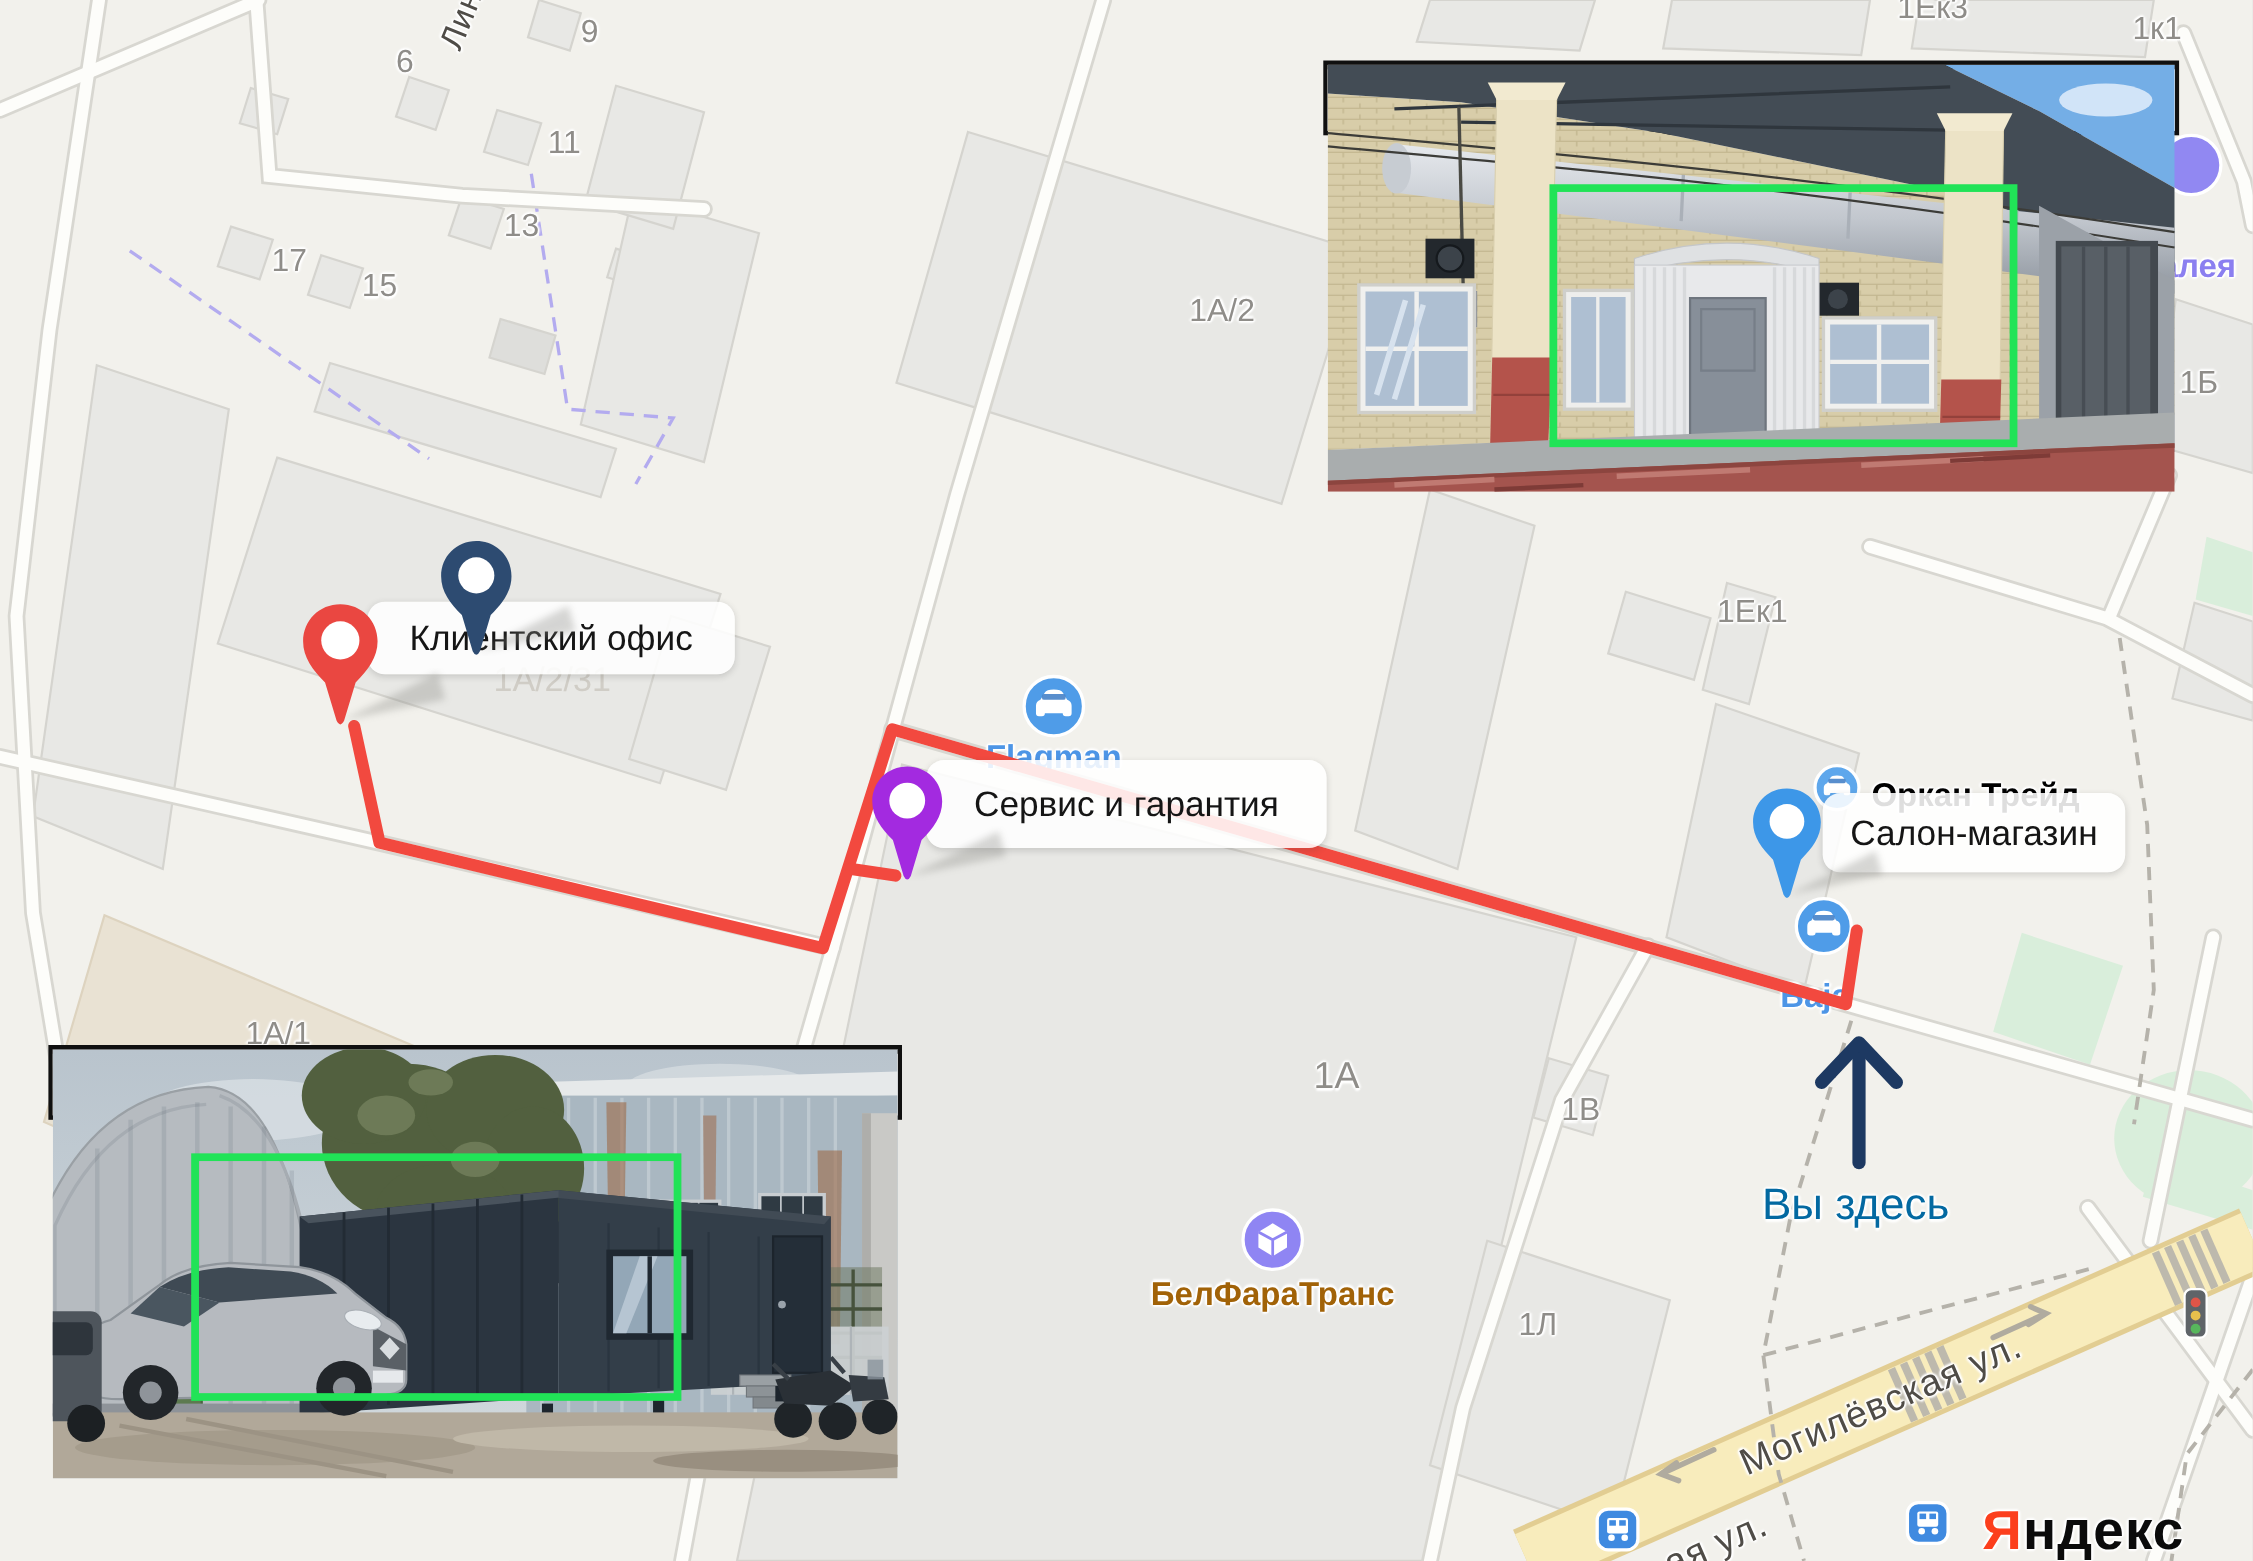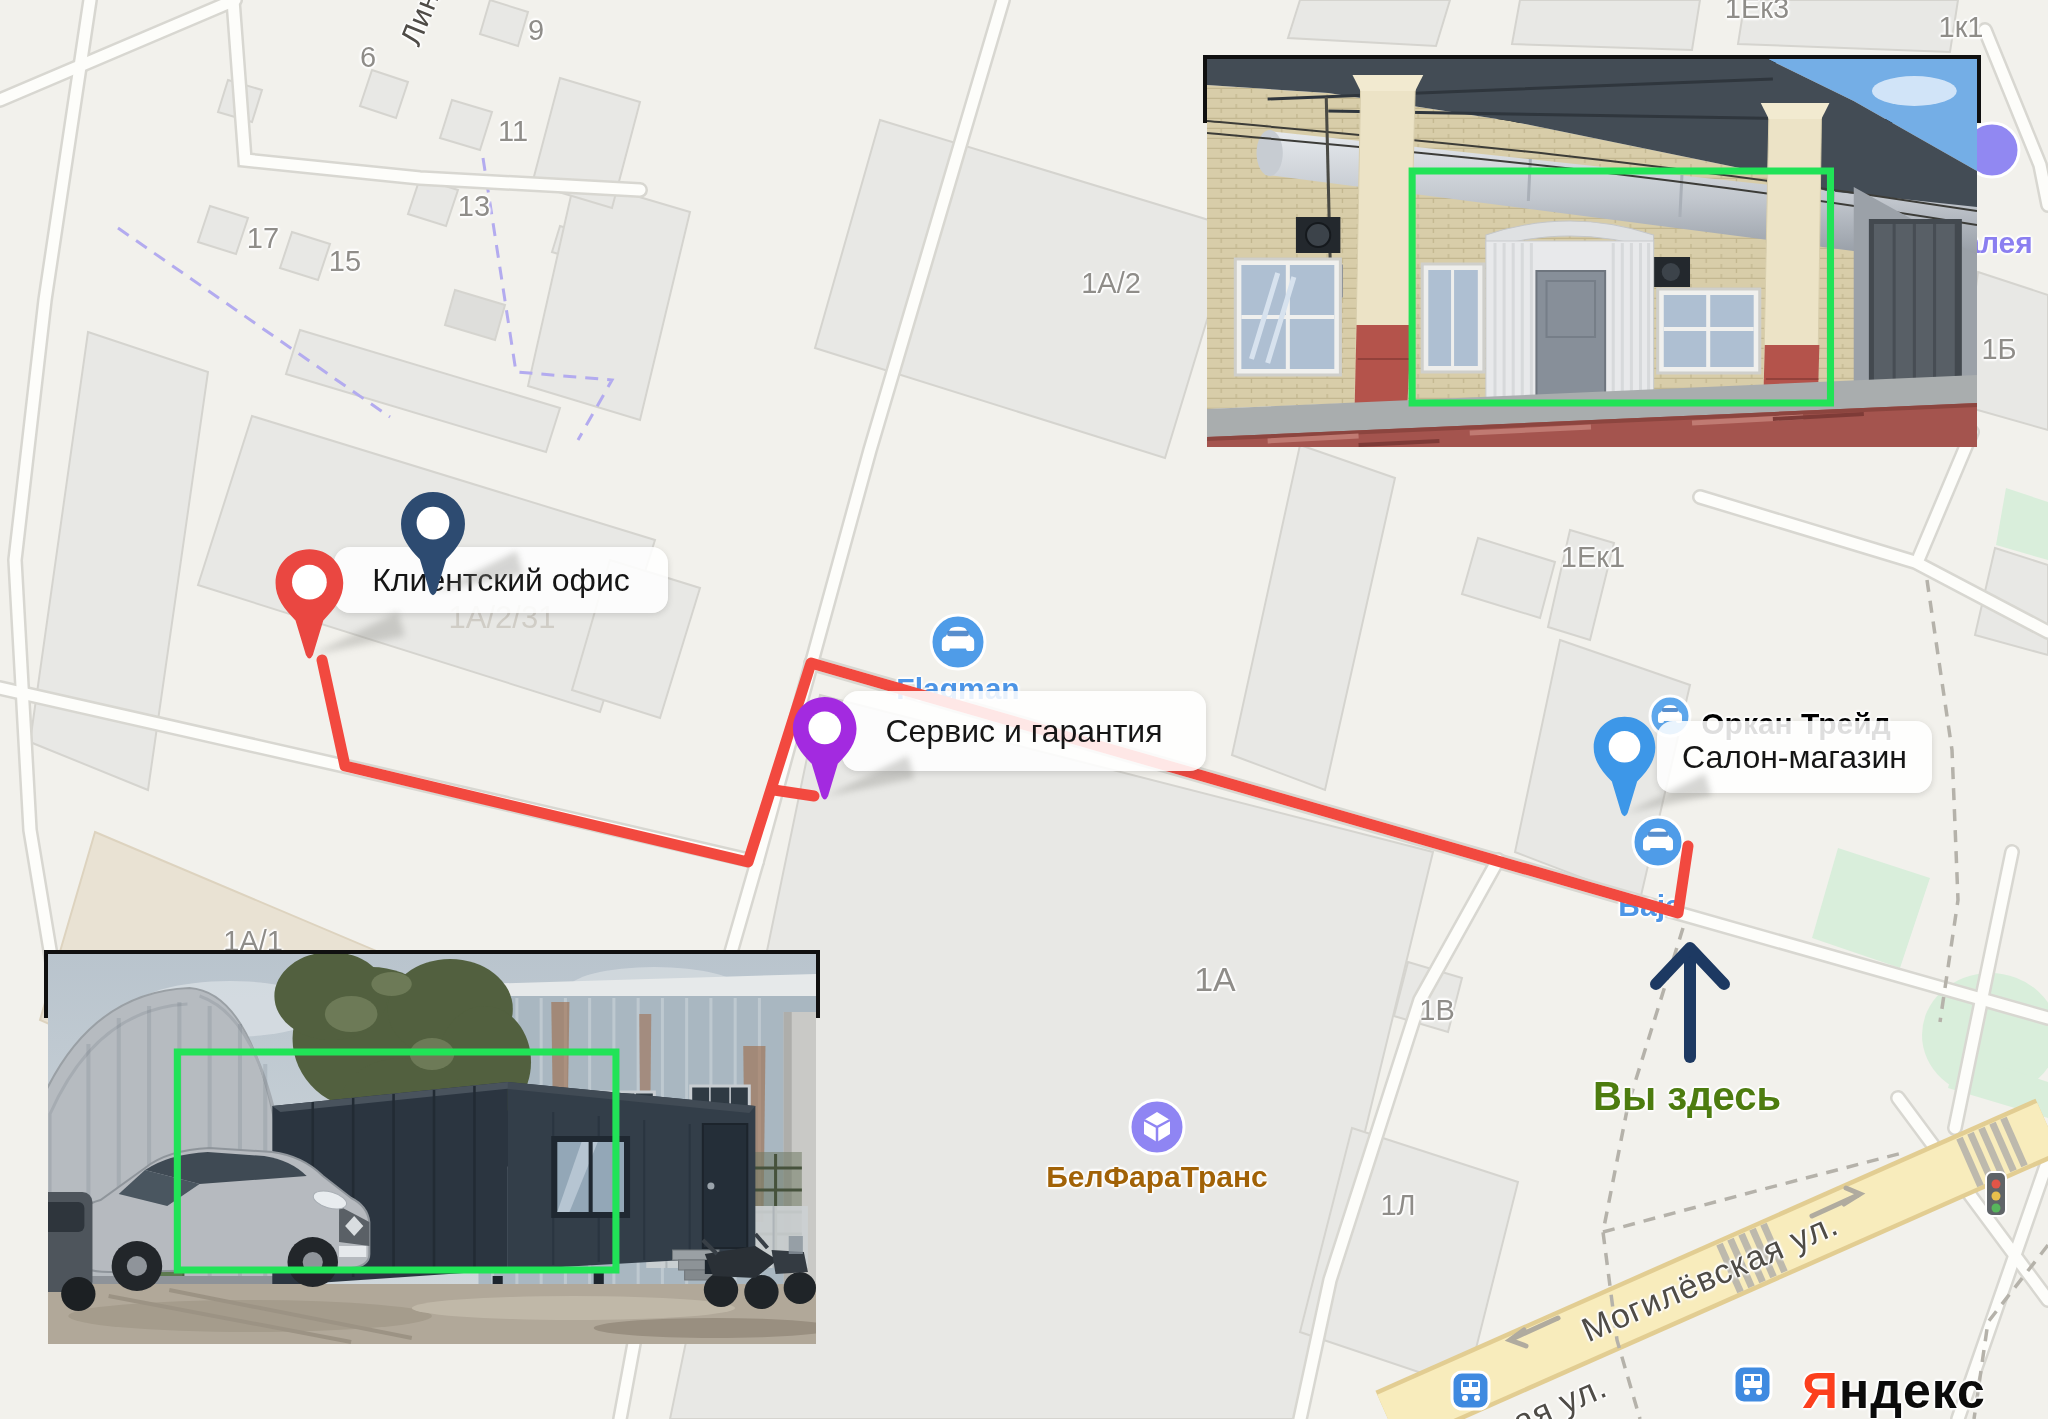--- a/index.html
+++ b/index.html
@@ -17,21 +17,21 @@
   .poi-lbl{position:absolute;transform:translate(-50%,-50%);font-weight:bold;font-size:30px;
            white-space:nowrap;}
   .pill{position:absolute;background:rgba(255,255,255,.87);border-radius:16px;
         box-shadow:0 2px 6px rgba(60,60,60,.18);display:flex;align-items:center;
         justify-content:center;font-size:32px;color:#151515;white-space:nowrap;z-index:5;}
   .inset{position:absolute;border:4px solid #101010;background:#fff;z-index:9;}
   .inset svg{position:static;display:block;width:100%;}
   .caption{border-top:4px solid #101010;background:#fff;text-align:center;font-weight:bold;
            font-size:35px;color:#0a0a0a;padding:7px 0 9px 0;font-family:"Liberation Sans",sans-serif;}
   #youhere{position:absolute;left:1687px;top:1096px;transform:translate(-50%,-50%);
-           font-size:40px;font-weight:bold;color:#4d7c0f;z-index:4;}
+           font-size:40px;font-weight:normal;color:#0369a1;z-index:4;}
   #logo{position:absolute;left:1894px;top:1391px;transform:translate(-50%,-50%);
         font-size:50px;font-weight:bold;color:#0b0b0b;z-index:10;letter-spacing:1px;}
   #logo .ya{color:#fc3f1d;}
   .z2{z-index:2;} .z3{z-index:3;} .z6{z-index:6;}
 </style>
 </head>
 <body>
 
 <div id="stage">
 

